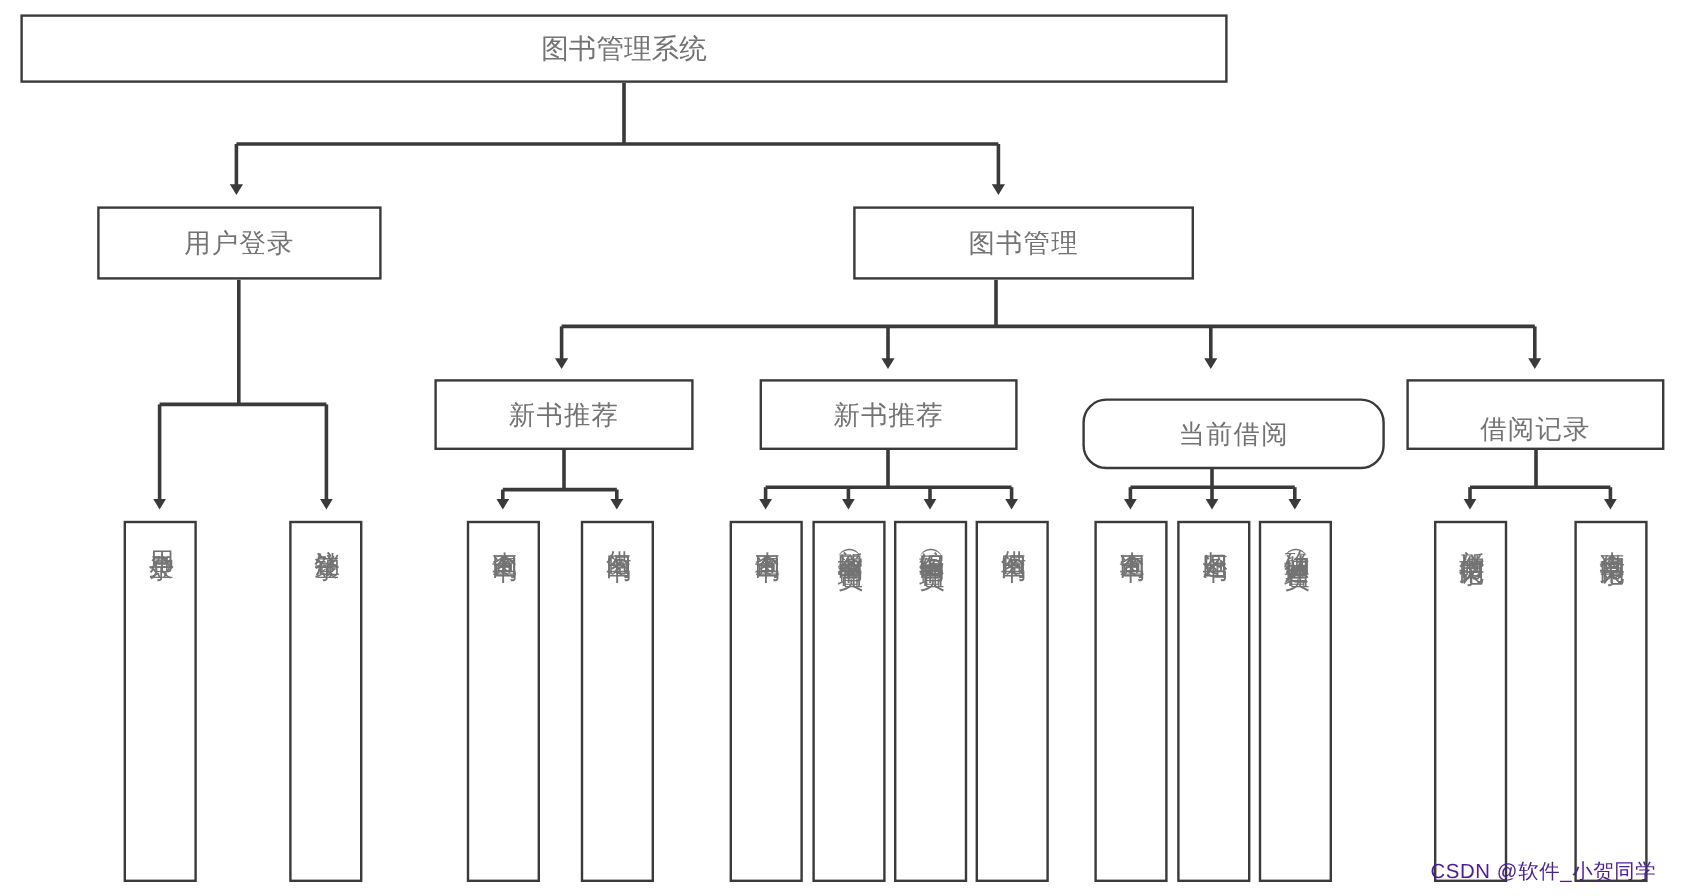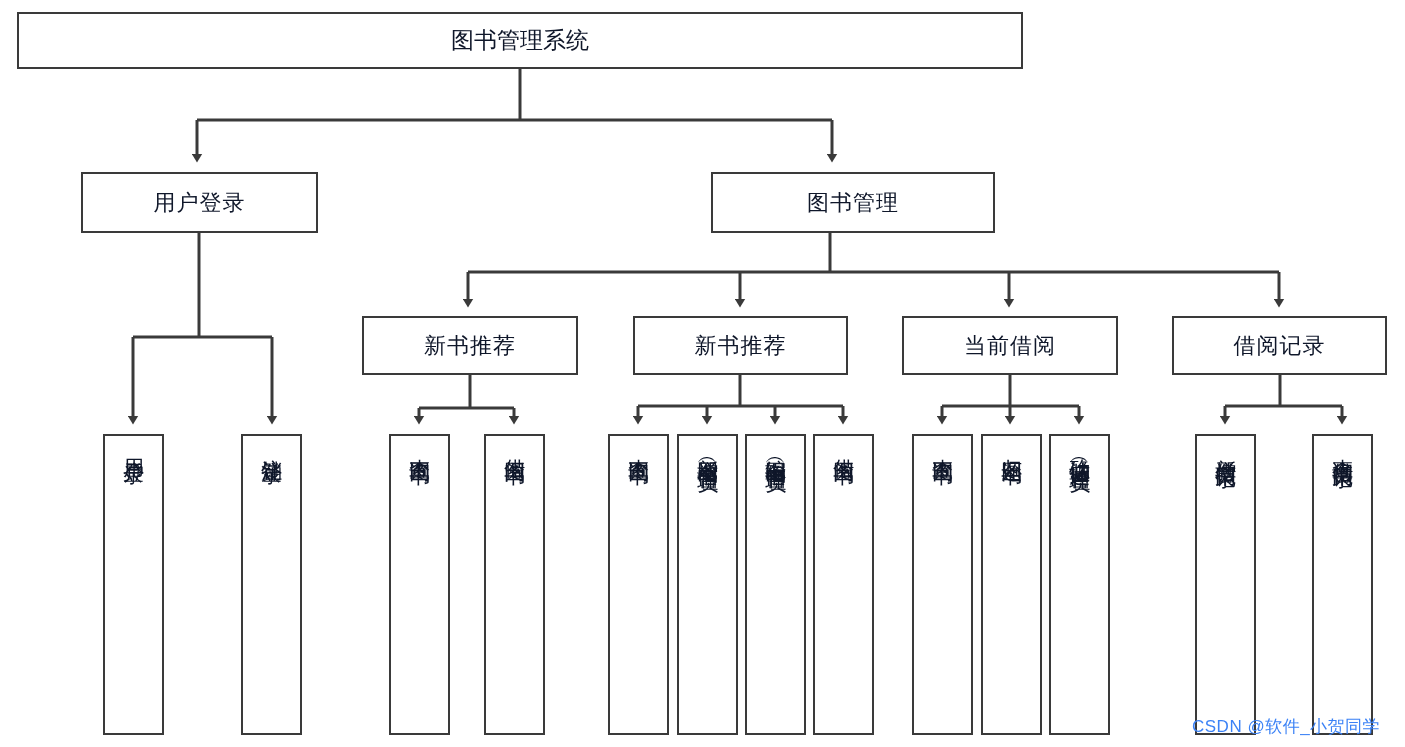--- a/index.html
+++ b/index.html
@@ -26,21 +26,21 @@
     pointer-events: none;
   }
   .node {
     position: absolute;
     box-sizing: border-box;
     background: #ffffff;
     border: 2.5px solid #3a3a3a;
     display: flex;
     align-items: center;
     justify-content: center;
-    color: #0f172a;
+    color: #737373;
   }
   .node.horiz {
     font-size: 22px;
     letter-spacing: 1px;
   }
   .node.title {
     font-size: 23px;
   }
   .node.leaf {
     font-size: 21px;
@@ -52,21 +52,21 @@
     writing-mode: vertical-rl;
     text-orientation: upright;
     line-height: 1.06;
     letter-spacing: 2px;
     white-space: nowrap;
     display: block;
   }
   .watermark {
     position: absolute;
     font-size: 17px;
-    color: #3b82f6;
+    color: #4c1d95;
     letter-spacing: 0.5px;
     white-space: nowrap;
     user-select: none;
   }
 </style>
 </head>
 <body>
 
 <div id="canvas">
 
@@ -131,24 +131,24 @@
   <div class="node horiz" style="left: 711px; top: 172px; width: 284px; height: 61px;">
     <span>图书管理</span>
   </div>
 
   <div class="node horiz" style="left: 362px; top: 316px; width: 216px; height: 59px; justify-content: center;">
     <span>新书推荐</span>
   </div>
   <div class="node horiz" style="left: 633px; top: 316px; width: 215px; height: 59px;">
     <span>新书推荐</span>
   </div>
-  <div class="node horiz" style="left: 902px; top: 316px; width: 216px; height: 59px;">
+  <div class="node horiz" style="left: 902px; top: 332px; width: 252px; height: 59px; border-radius: 20px;">
     <span>当前借阅</span>
   </div>
-  <div class="node horiz" style="left: 1172px; top: 316px; width: 215px; height: 59px;">
+  <div class="node horiz" style="left: 1172px; top: 316px; width: 215px; height: 59px; align-items: flex-end;">
     <span>借阅记录</span>
   </div>
 
   <div class="node leaf" style="left: 103px; top: 434px; width: 61px; height: 301px;">
     <span class="vtext">用户登录</span>
   </div>
   <div class="node leaf" style="left: 241px; top: 434px; width: 61px; height: 301px;">
     <span class="vtext">注销登录</span>
   </div>
   <div class="node leaf" style="left: 389px; top: 434px; width: 61px; height: 301px;">

